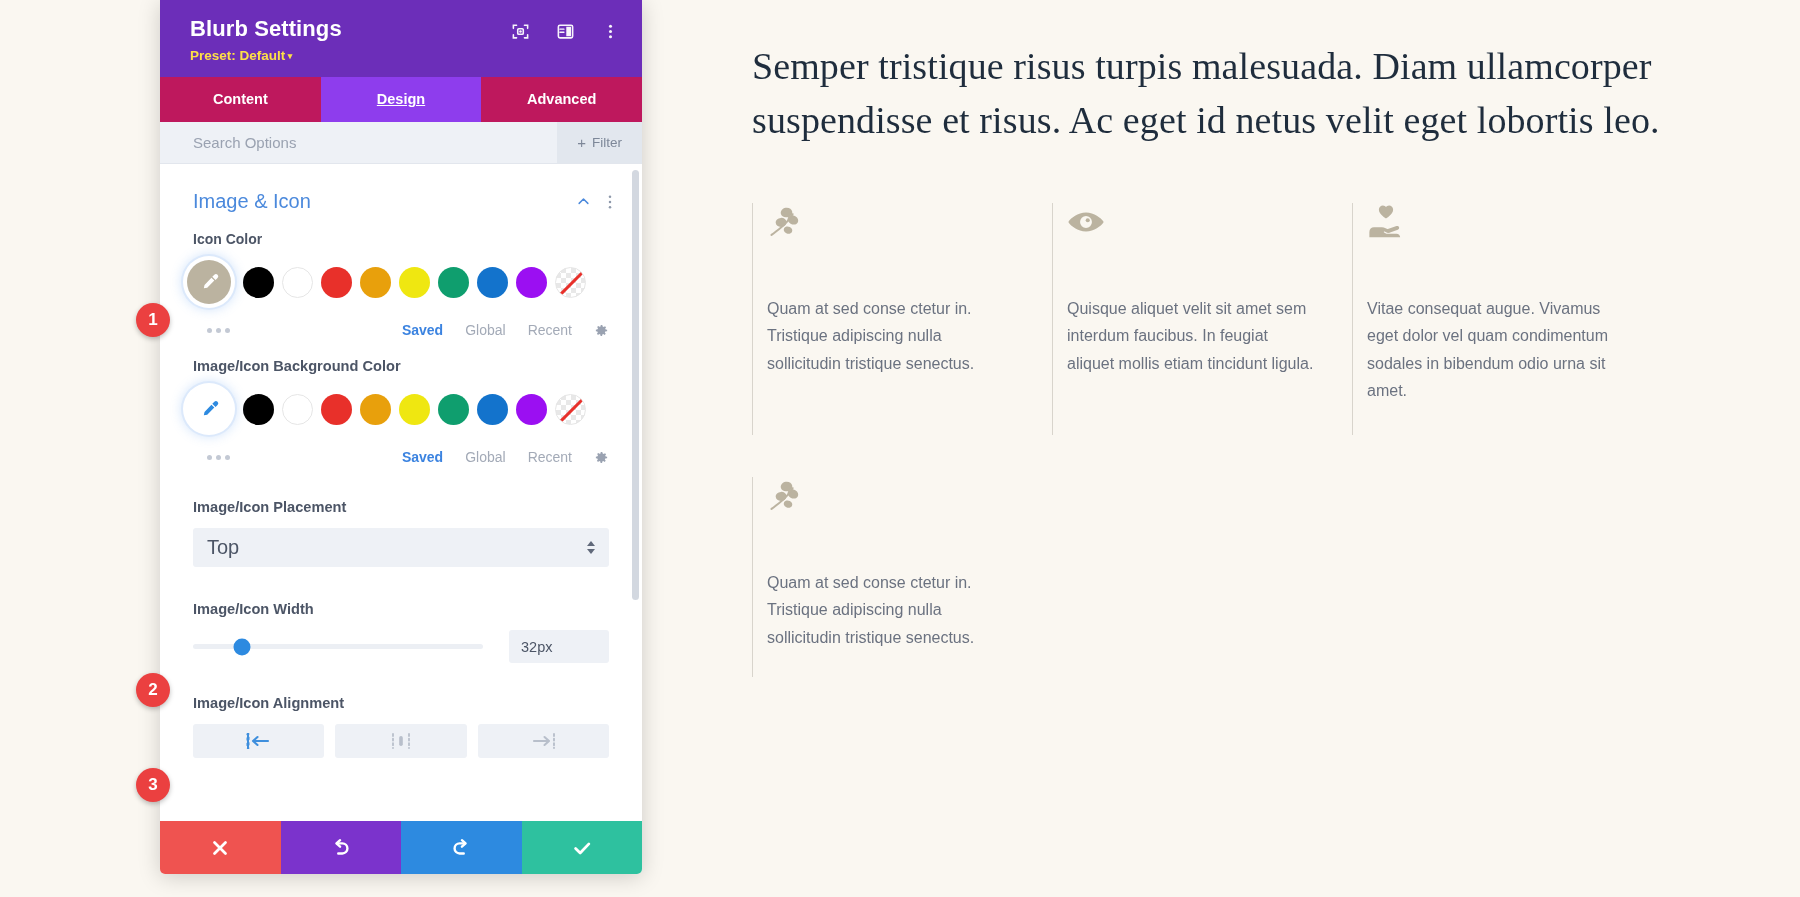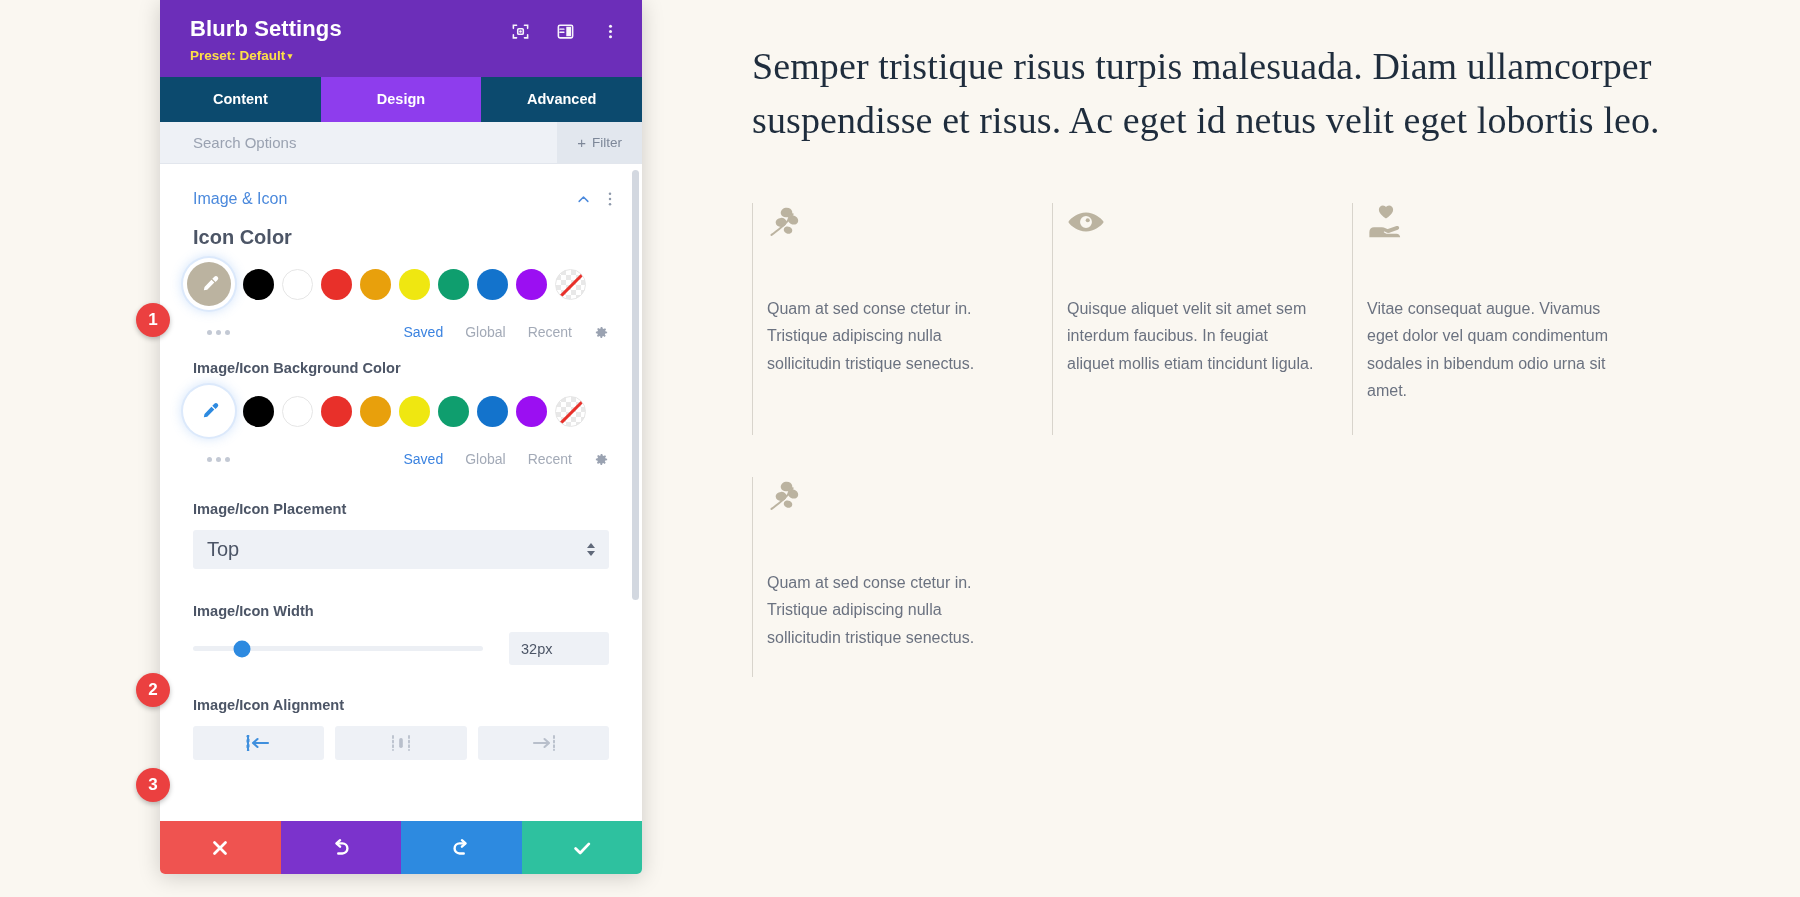--- a/index.html
+++ b/index.html
@@ -21,26 +21,26 @@
   .modal-header {
     background: #6c2eb9; color: #fff; padding: 16px 30px 14px 30px;
     position: relative; flex: 0 0 auto;
   }
   .modal-title { font-size: 22px; font-weight: bold; letter-spacing: .1px; line-height: 1.2; }
   .modal-preset { font-size: 13.5px; font-weight: bold; margin-top: 6px; color: #fde047; }
   .modal-preset .caret { font-size: 9px; position: relative; top: -1px; }
   .header-icons { position: absolute; right: 22px; top: 22px; display: flex; gap: 26px; align-items: center; }
   .hicon { width: 19px; height: 19px; opacity: .95; cursor: pointer; display: block; }
 
-  .tabs { display: flex; background: #0c4a6e; flex: 0 0 auto; }
+  .tabs { display: flex; background: #be185d; flex: 0 0 auto; }
   .tab {
     flex: 1; text-align: center; padding: 14px 0 15px 0;
     color: #fff; font-size: 14.5px; font-weight: bold; cursor: pointer;
   }
-  .tab.active { background: #8e3ded; }
+  .tab.active { background: #8e3ded; text-decoration: underline; }
 
   .searchbar {
     display: flex; align-items: stretch; background: #eef1f6;
     border-bottom: 1px solid #e2e6ed; flex: 0 0 auto; height: 42px;
   }
   .search-input {
     flex: 1; border: 0; background: transparent; outline: none;
     padding: 0 0 0 33px; font-size: 15px; color: #6b7385;
     font-family: "Liberation Sans", sans-serif;
   }
@@ -51,26 +51,26 @@
     border: none; font-family: "Liberation Sans", sans-serif; font-weight: 500;
   }
   .filter-plus { font-size: 15px; line-height: 1; }
 
   .scroll-area { flex: 1 1 auto; position: relative; overflow: hidden; background: #fff; }
   .scroll-inner { padding: 0 0 10px 0; }
 
   .section-head {
     display: flex; align-items: center; padding: 26px 30px 18px 33px;
   }
-  .section-title { color: #4b89dc; font-size: 16px; flex: 1; }
+  .section-title { color: #4b89dc; font-size: 20px; flex: 1; }
   .sec-chevron { width: 15px; height: 15px; margin-right: 17px; }
   .sec-dots { width: 4px; height: 16px; }
 
   .field { padding: 0 33px; margin-bottom: 4px; }
-  .field-label { font-size: 20px; color: #4c5566; font-weight: 600; margin-bottom: 13px; }
+  .field-label { font-size: 14px; color: #4c5566; font-weight: 600; margin-bottom: 13px; }
   .field-label.wide { font-size: 14.6px; }
 
   .swatches { display: flex; align-items: center; gap: 8px; margin-bottom: 6px; }
   .sw { width: 31px; height: 31px; border-radius: 50%; cursor: pointer; flex: 0 0 auto; }
   .sw-white { border: 1px solid #e6e6e6; background: #fff; }
   .sw-pick {
     width: 44px; height: 44px; border-radius: 50%; display: flex;
     align-items: center; justify-content: center; margin-right: 4px; margin-left: -6px;
     box-shadow: 0 0 0 4px #fff, 0 0 0 6px #dce9fb, 0 0 11px 6px rgba(100,160,240,.28);
     flex: 0 0 auto; cursor: pointer; position: relative;
@@ -85,21 +85,21 @@
   .sw-none::after {
     content:""; position: absolute; left: 50%; top: -3px; width: 3px; height: 38px;
     background: #e8302a; transform: translateX(-50%) rotate(45deg);
   }
 
   .sw-meta { display: flex; align-items: center; padding: 12px 0 0 0; }
   .dots3 { display: flex; gap: 4px; margin-left: 14px; }
   .dots3 i { width: 5px; height: 5px; border-radius: 50%; background: #c3c9d4; display: block; }
   .meta-links { margin-left: auto; display: flex; align-items: center; gap: 22px; }
   .meta-link { font-size: 14px; color: #a3aab7; cursor: pointer; }
-  .meta-link.active { color: #3b83e0; font-weight: normal; }
+  .meta-link.active { color: #3b83e0; font-weight: bold; }
   .gear { width: 15px; height: 15px; }
 
   .select-wrap { position: relative; }
   .select-box {
     background: #eef1f6; border: none; border-radius: 3px; height: 39px;
     display: flex; align-items: center; padding: 0 14px; font-size: 20px; color: #4c5566;
     cursor: pointer;
   }
   .select-arrows { margin-left: auto; display: flex; flex-direction: column; gap: 3px; }
   .select-arrows span { display: block; width: 0; height: 0; border-left: 4px solid transparent; border-right: 4px solid transparent; }

